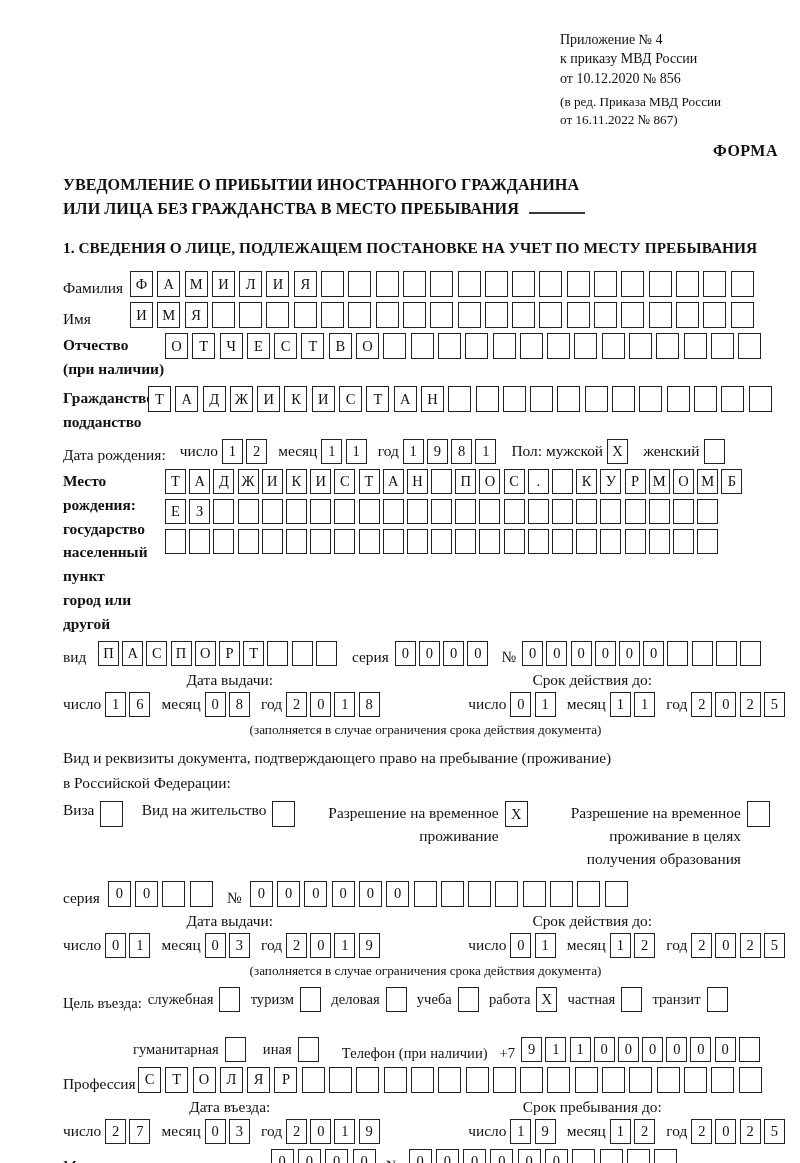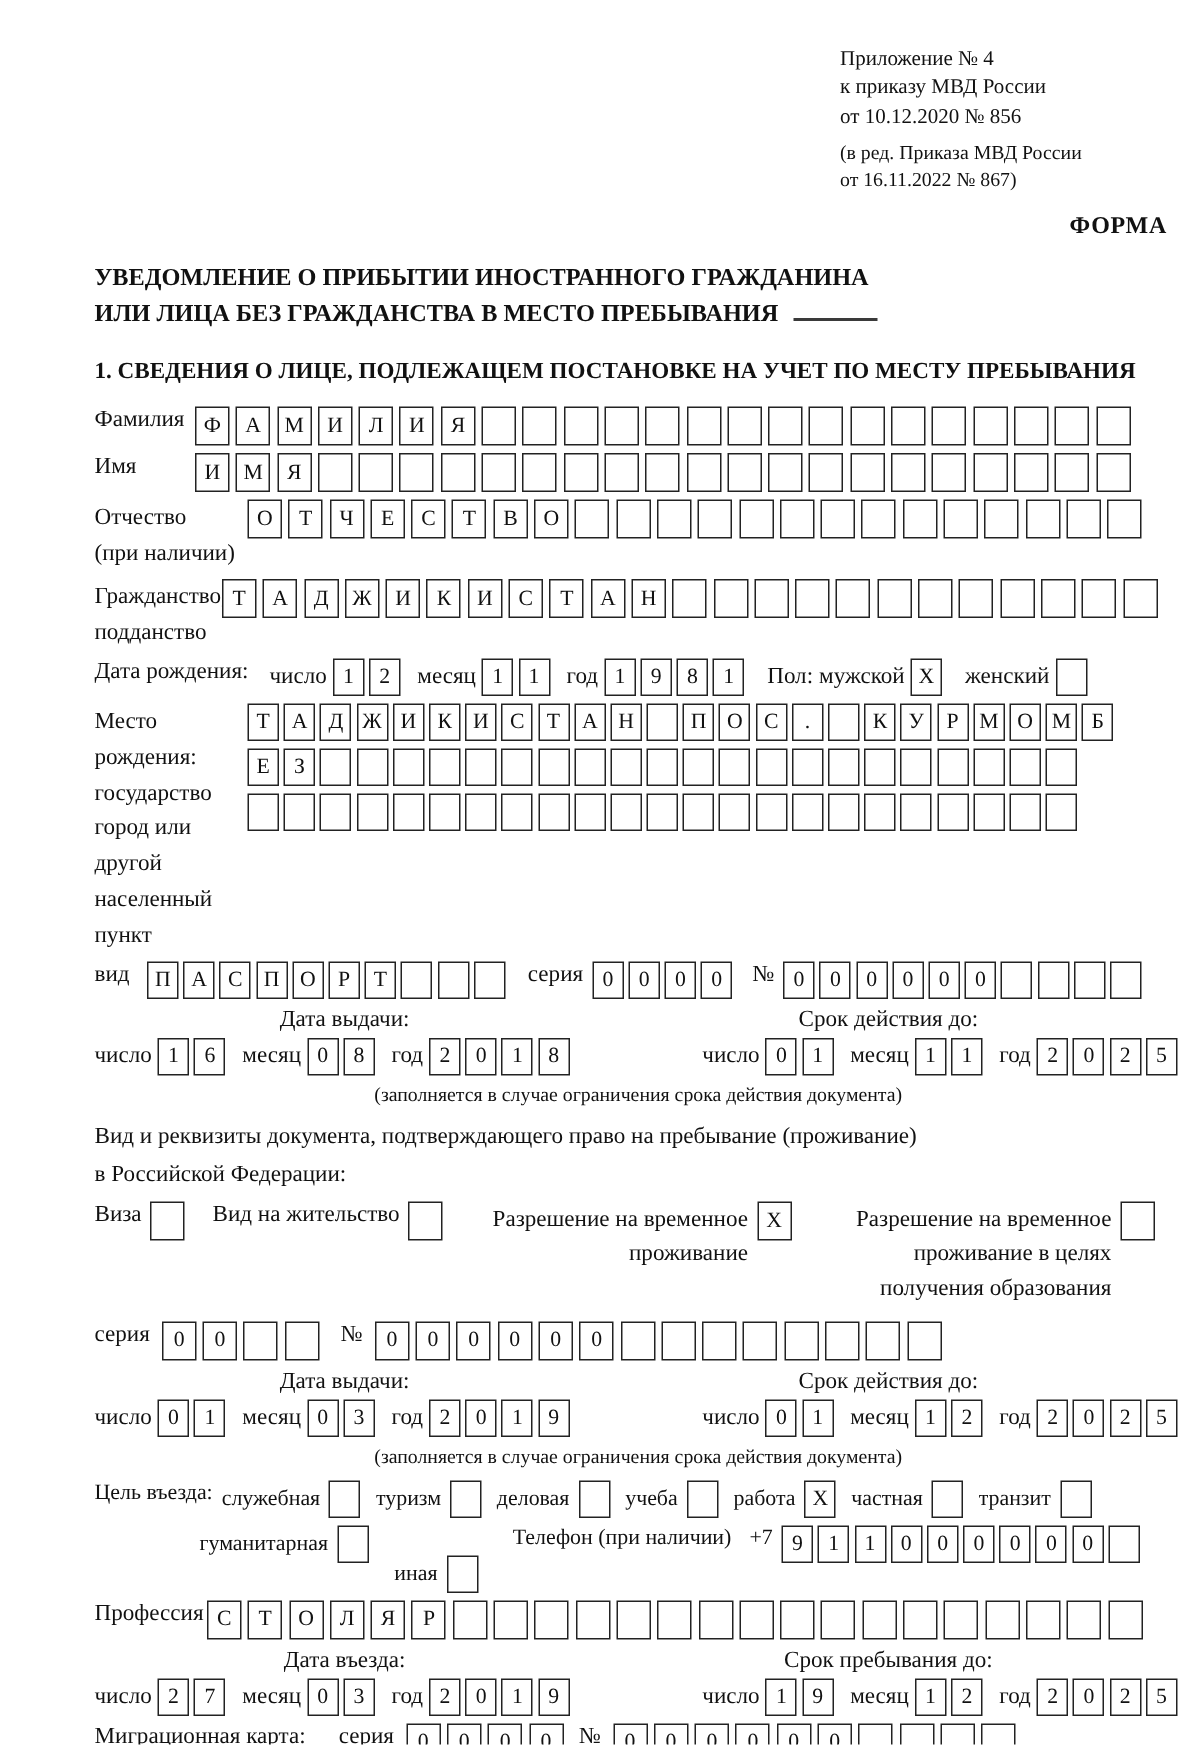--- a/index.html
+++ b/index.html
@@ -7,24 +7,24 @@
   .page{box-sizing:border-box;width:800px;height:1163px;padding:30px 12px 0 63px;overflow:hidden;}
 
   .hdr{margin-left:497px;font-size:14px;line-height:1.38;}
   .hdr-rev{margin-left:497px;font-size:13.2px;line-height:1.38;margin-top:5px;}
   .forma{text-align:right;font-weight:bold;font-size:16px;margin:13px 10px 0 0;letter-spacing:.5px;}
   .title{text-align:left;font-weight:bold;font-size:16.2px;line-height:1.45;margin-top:14px;}
   .uline{display:inline-block;width:56px;border-bottom:2px solid #3a3a3a;margin-left:10px;}
   .sec{font-weight:bold;font-size:15.4px;margin:18px 0 14px 0;}
 
   .row{display:flex;align-items:flex-start;margin-bottom:5px;font-size:15.4px;}
-  .rowc{align-items:flex-start;}
+  .rowc{align-items:flex-end;}
   .lbl{flex:none;}
   .w67{width:67px;} .w85{width:85px;} .w102{width:102px;} .w35{width:35px;}
-  .lbl-block{flex:none;line-height:1.55;}
+  .lbl-block{flex:none;line-height:1.55;font-weight:bold;}
   .lbl-block span{display:block;}
 
   .cells{display:flex;flex-wrap:nowrap;}
   .cell{box-sizing:border-box;flex:none;width:23px;height:26px;border:1.6px solid #222;
         margin-right:4.3px;display:flex;align-items:center;justify-content:center;
         font-size:14.5px;background:#fff;}
   .tight .cell{width:21px;height:25px;margin-right:3.2px;}
   .stack{display:flex;flex-direction:column;gap:5px;}
 
   .grp{display:flex;align-items:center;margin-right:8px;}
@@ -227,22 +227,22 @@
       <span class="cells tight">
           <span class="cell"></span>
         </span>
     </span>
   </div>
 
   <div class="row">
     <span class="lbl-block w102">
       <span>Место рождения:</span>
       <span>государство</span>
+      <span>населенный пункт</span>
       <span>город или другой</span>
-      <span>населенный пункт</span>
     </span>
     <span class="stack">
       <span class="cells tight">
           <span class="cell">Т</span>
           <span class="cell">А</span>
           <span class="cell">Д</span>
           <span class="cell">Ж</span>
           <span class="cell">И</span>
           <span class="cell">К</span>
           <span class="cell">И</span>

